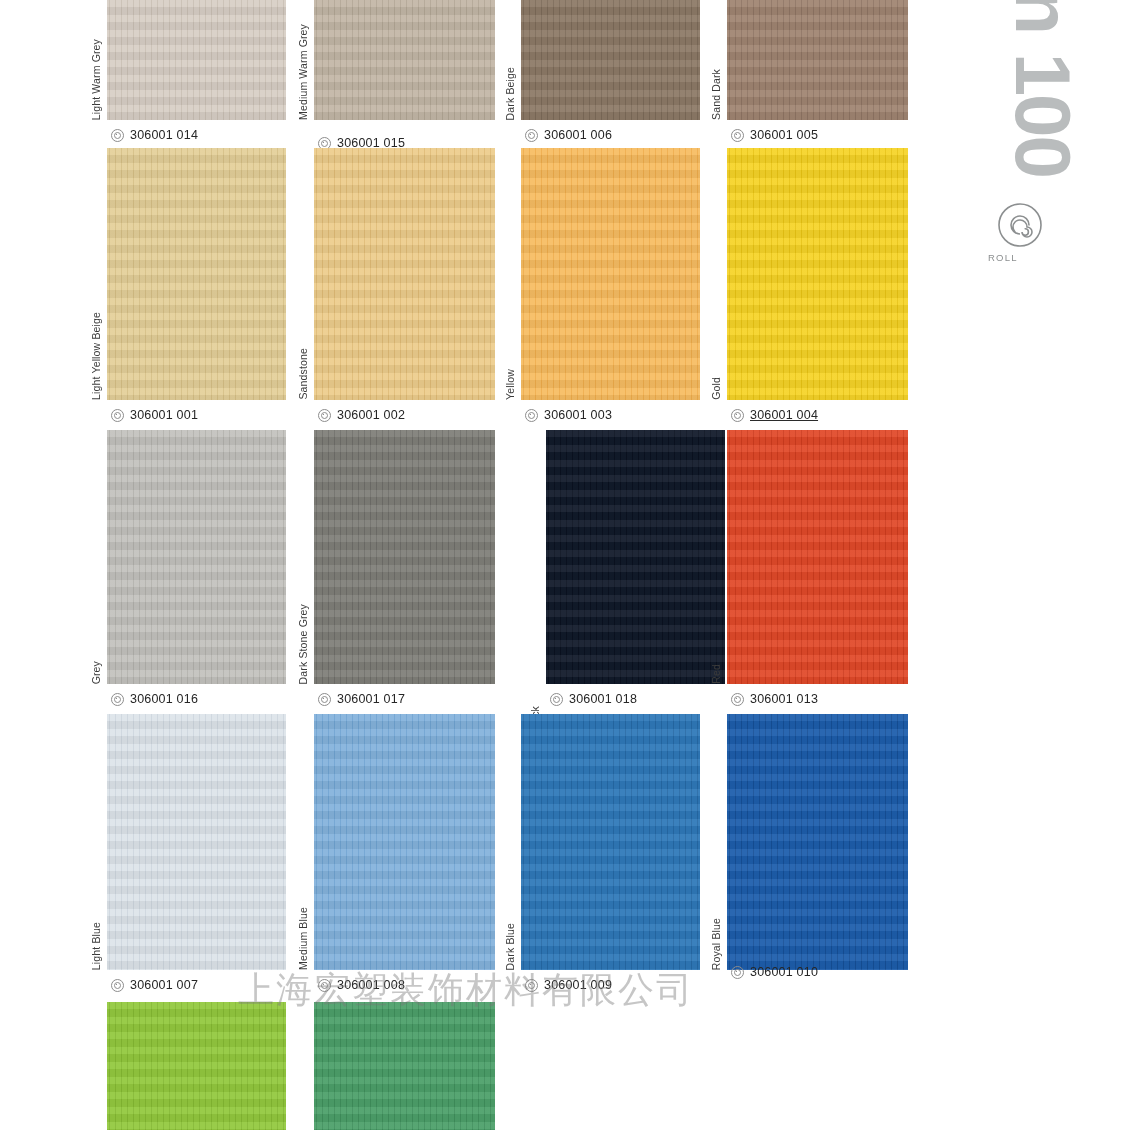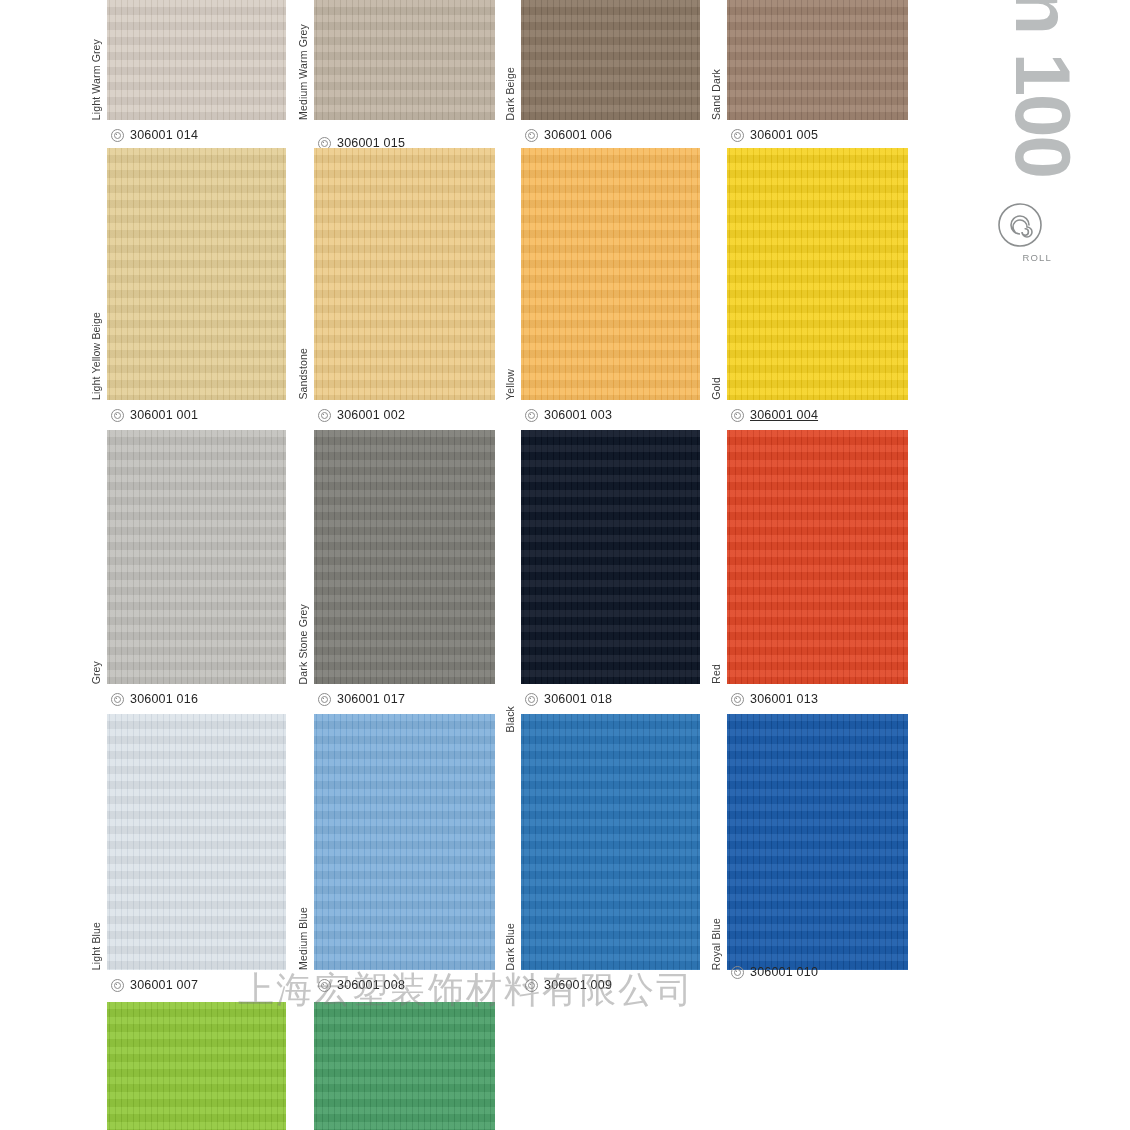--- a/index.html
+++ b/index.html
@@ -67,21 +67,21 @@
     font-size:78px;
     font-weight:bold;
     color:#b9bcbd;
     letter-spacing:-2px;
     line-height:1;
     font-family:"Liberation Sans", sans-serif;
   }
   .roll-badge{
     position:absolute;
     left:988px;top:202px;
-    width:64px;text-align:right;
+    width:64px;text-align:left;
   }
   .roll-badge .spiral{
     width:46px;height:46px;margin:0 auto;
   }
   .roll-badge .roll-text{
     font-size:9.5px;color:#8c8f90;letter-spacing:1.2px;margin-top:4px;
   }
 
   
   .watermark{
@@ -189,21 +189,21 @@
         </div>
         <div class="cell" style="left: 314px; width: 181px; height: 290px;">
           <div class="swatch" style="width: 181px; height: 254px; background: repeating-linear-gradient(90deg, rgb(128, 127, 121) 0px, rgb(128, 127, 121) 2px, rgb(111, 110, 105) 2px, rgb(111, 110, 105) 3px, rgb(128, 127, 121) 3px, rgb(128, 127, 121) 6px);"></div>
           <div style="position: absolute; left: 0px; top: 0px; width: 181px; height: 254px; background: repeating-linear-gradient(rgba(255, 255, 255, 0.06) 0px, rgba(255, 255, 255, 0.06) 7px, rgba(0, 0, 0, 0.05) 7px, rgba(0, 0, 0, 0.05) 15px); pointer-events: none;"></div>
           <div class="vlabel" style="left: -16px; bottom: 36px;">Dark Stone Grey</div>
           <div class="codeline" style="left: 4px; top: 262px;">
             <span class="target"></span>
             <span class="code">306001 017</span>
           </div>
         </div>
-        <div class="cell" style="left: 521px; width: 179px; height: 338px;">
+        <div class="cell" style="left: 546px; width: 179px; height: 338px;">
           <div class="swatch" style="width: 179px; height: 254px; background: repeating-linear-gradient(90deg, rgb(17, 26, 42) 0px, rgb(17, 26, 42) 2px, rgb(10, 17, 32) 2px, rgb(10, 17, 32) 3px, rgb(17, 26, 42) 3px, rgb(17, 26, 42) 6px);"></div>
           <div style="position: absolute; left: 0px; top: 0px; width: 179px; height: 254px; background: repeating-linear-gradient(rgba(255, 255, 255, 0.06) 0px, rgba(255, 255, 255, 0.06) 7px, rgba(0, 0, 0, 0.05) 7px, rgba(0, 0, 0, 0.05) 15px); pointer-events: none;"></div>
           <div class="vlabel" style="left: -16px; bottom: 36px;">Black</div>
           <div class="codeline" style="left: 4px; top: 262px;">
             <span class="target"></span>
             <span class="code">306001 018</span>
           </div>
         </div>
         <div class="cell" style="left: 727px; width: 181px; height: 290px;">
           <div class="swatch" style="width: 181px; height: 254px; background: repeating-linear-gradient(90deg, rgb(225, 74, 42) 0px, rgb(225, 74, 42) 2px, rgb(207, 60, 30) 2px, rgb(207, 60, 30) 3px, rgb(225, 74, 42) 3px, rgb(225, 74, 42) 6px);"></div>

